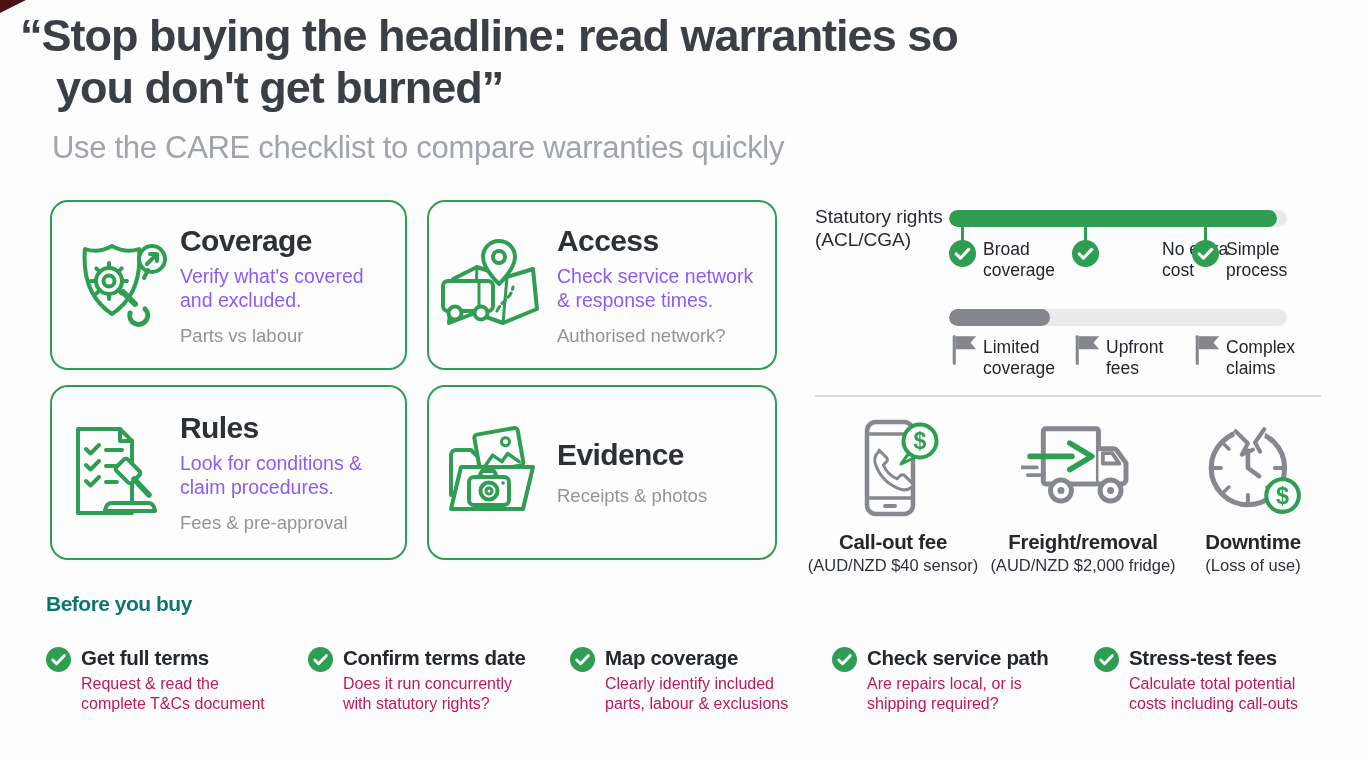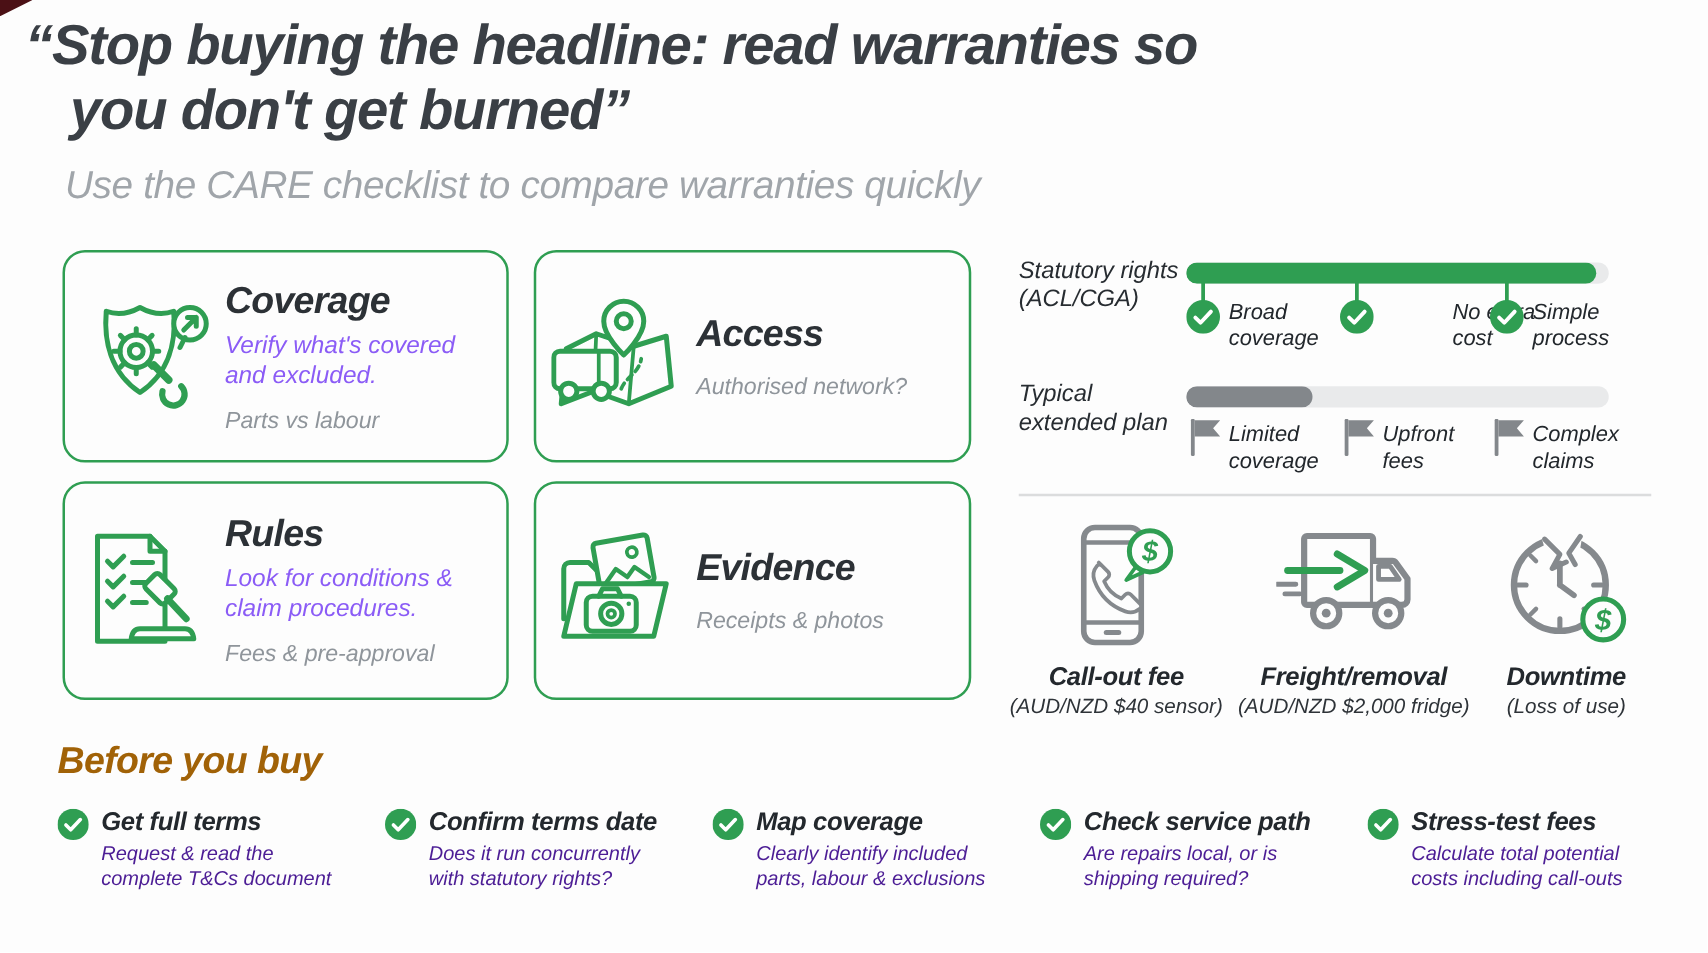--- a/index.html
+++ b/index.html
@@ -1,21 +1,20 @@
 <!DOCTYPE html>
 <html><head>
 <meta charset="utf-8">
 <style>
   html,body{margin:0;padding:0;background:#ffffff;}
   .canvas{
     position:relative;width:1366px;height:762px;overflow:hidden;
     background:#fdfdfd;
     font-family:"Liberation Sans","DejaVu Sans",sans-serif;
     color:#33383d;
-    font-style:italic;
   }
   .corner-mark{position:absolute;left:0;top:0;width:26px;height:13px;background:#4b1015;
     clip-path:polygon(0 0,100% 0,0 100%);}
   
   .headline{position:absolute;left:20px;top:10px;margin:0;font-size:45px;line-height:52px;
     font-weight:bold;color:#3a3f45;letter-spacing:-1px;}
   .headline span{display:block;}
   .headline .hl2{padding-left:36px;}
   .subtitle{position:absolute;left:52px;top:130px;font-size:31px;color:#a0a5aa;letter-spacing:-0.3px;}
   
@@ -39,28 +38,28 @@
   .cp-label{position:absolute;top:239px;font-size:17.5px;line-height:20.5px;color:#22272c;white-space:pre-line;}
   .flag{position:absolute;top:334px;width:26px;height:32px;}
   .flag-label{position:absolute;top:337px;font-size:17.5px;line-height:20.5px;color:#22272c;white-space:pre-line;}
   .divider{position:absolute;left:815px;top:395px;width:506px;height:2px;background:#dbdcdd;}
   
   .cost-col{position:absolute;top:412px;width:200px;text-align:center;}
   .cost-icon{height:112px;display:flex;align-items:center;justify-content:center;}
   .cost-title{font-size:20.5px;font-weight:bold;color:#23282d;margin-top:6px;letter-spacing:-0.3px;}
   .cost-sub{font-size:16.5px;color:#2e3338;margin-top:2px;}
   
-  .buy-heading{position:absolute;left:46px;top:592px;margin:0;font-size:30px;font-weight:bold;
-    color:#a16207;letter-spacing:-0.5px;}
+  .buy-heading{position:absolute;left:46px;top:592px;margin:0;font-size:21px;font-weight:bold;
+    color:#0f766e;letter-spacing:-0.5px;}
   .buy-row{position:absolute;left:46px;top:646px;display:flex;}
   .b-item{width:262px;display:flex;gap:10px;}
   .b-item:last-child{width:230px;}
   .b-check{flex-shrink:0;width:25px;height:25px;margin-top:1px;}
   .b-title{font-size:20.5px;line-height:24px;font-weight:bold;color:#23282d;letter-spacing:-0.3px;}
-  .b-desc{font-size:16px;line-height:19.5px;color:#4c1d95;white-space:pre-line;margin-top:4px;}
+  .b-desc{font-size:16px;line-height:19.5px;color:#be185d;white-space:pre-line;margin-top:4px;}
   svg{display:block;}
 </style>
 </head>
 <body>
 
 <div class="canvas">
   <div class="corner-mark"></div>
 
   <h1 class="headline">
     <span>“Stop buying the headline: read warranties so</span>
@@ -101,20 +100,22 @@
           <path d="M58 4 a16 16 0 0 1 16 16 c0 12 -16 27 -16 27 s-16 -15 -16 -27 a16 16 0 0 1 16 -16 z" fill="#fdfdfd"></path>
           <circle cx="58" cy="20" r="6"></circle>
           <rect x="2" y="44" width="50" height="30" rx="5" fill="#fdfdfd"></rect>
           <path d="M38 44 V74" stroke-width="3"></path>
           <circle cx="14" cy="76" r="6.5" fill="#fdfdfd"></circle>
           <circle cx="40" cy="76" r="6.5" fill="#fdfdfd"></circle>
         </svg>
       </div>
       <div class="card-text">
         <div class="card-title">Access</div>
+        <div class="card-desc">Check service network
+&amp; response times.</div>
         <div class="card-note">Authorised network?</div>
       </div>
     </div>
 
     <div class="card">
       <div class="card-icon">
         <svg width="104" height="96" viewBox="0 0 104 96" fill="none" stroke="#2f9e52" stroke-width="4" stroke-linecap="round" stroke-linejoin="round">
           <path d="M14 4 h42 l12 12 v72 h-54 z"></path>
           <path d="M56 4 v12 h12"></path>
           <path d="M22 24 l4.5 4.5 L35 20 M22 40 l4.5 4.5 L35 36 M22 56 l4.5 4.5 L35 52"></path>
@@ -183,22 +184,20 @@
 cost</div>
   <div class="cp-circle" style="left:1192px;">
     <svg width="27" height="27" viewBox="0 0 26 26">
         <circle cx="13" cy="13" r="13" fill="#2f9e52"></circle>
         <path d="M7 13.5 L11 17.5 L19 9" stroke="#fff" stroke-width="3" fill="none" stroke-linecap="round" stroke-linejoin="round"></path>
       </svg>
   </div>
   <div class="cp-label" style="left:1226px;">Simple
 process</div>
 
-  <div class="bar-label" style="left:815px;top:304px;">Typical
-extended plan</div>
   <div class="bar" style="top:309px;">
     <div class="bar-fill fill-gray" style="width: 30%;"></div>
   </div>
   <div class="flag" style="left:951px;">
     <svg width="26" height="32" viewBox="0 0 30 34">
         <rect x="2" y="0" width="3.5" height="34" rx="1" fill="#83878b"></rect>
         <polygon points="5.5,1 29,1 22.5,8.5 29,16 5.5,16" fill="#83878b"></polygon>
       </svg>
   </div>
   <div class="flag-label" style="left:983px;">Limited

